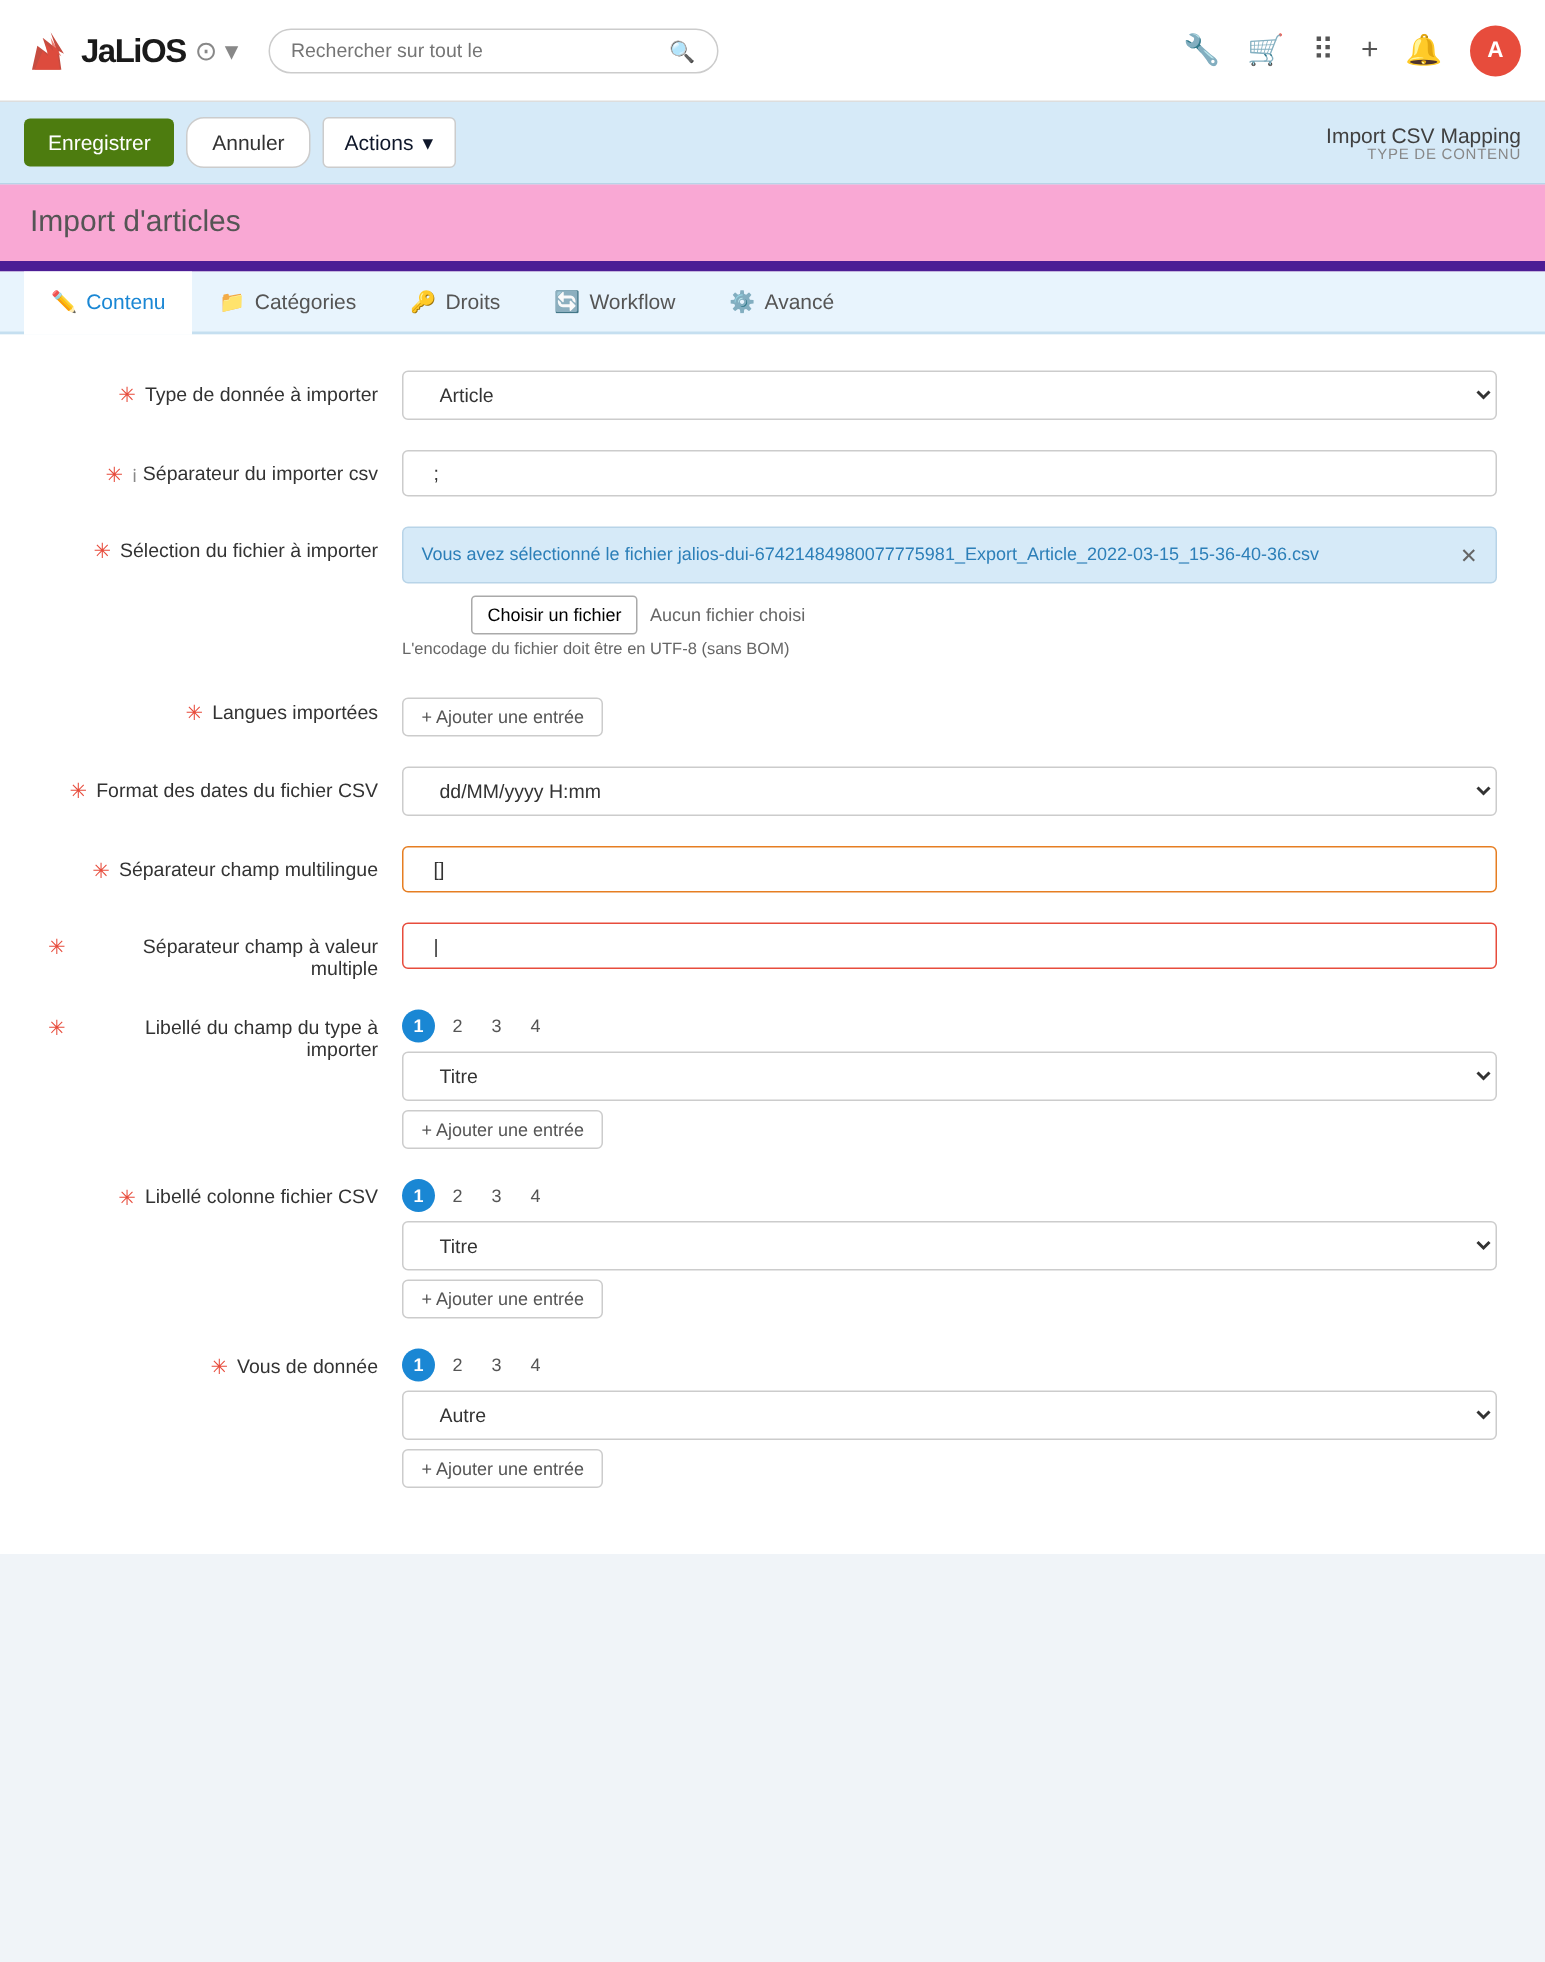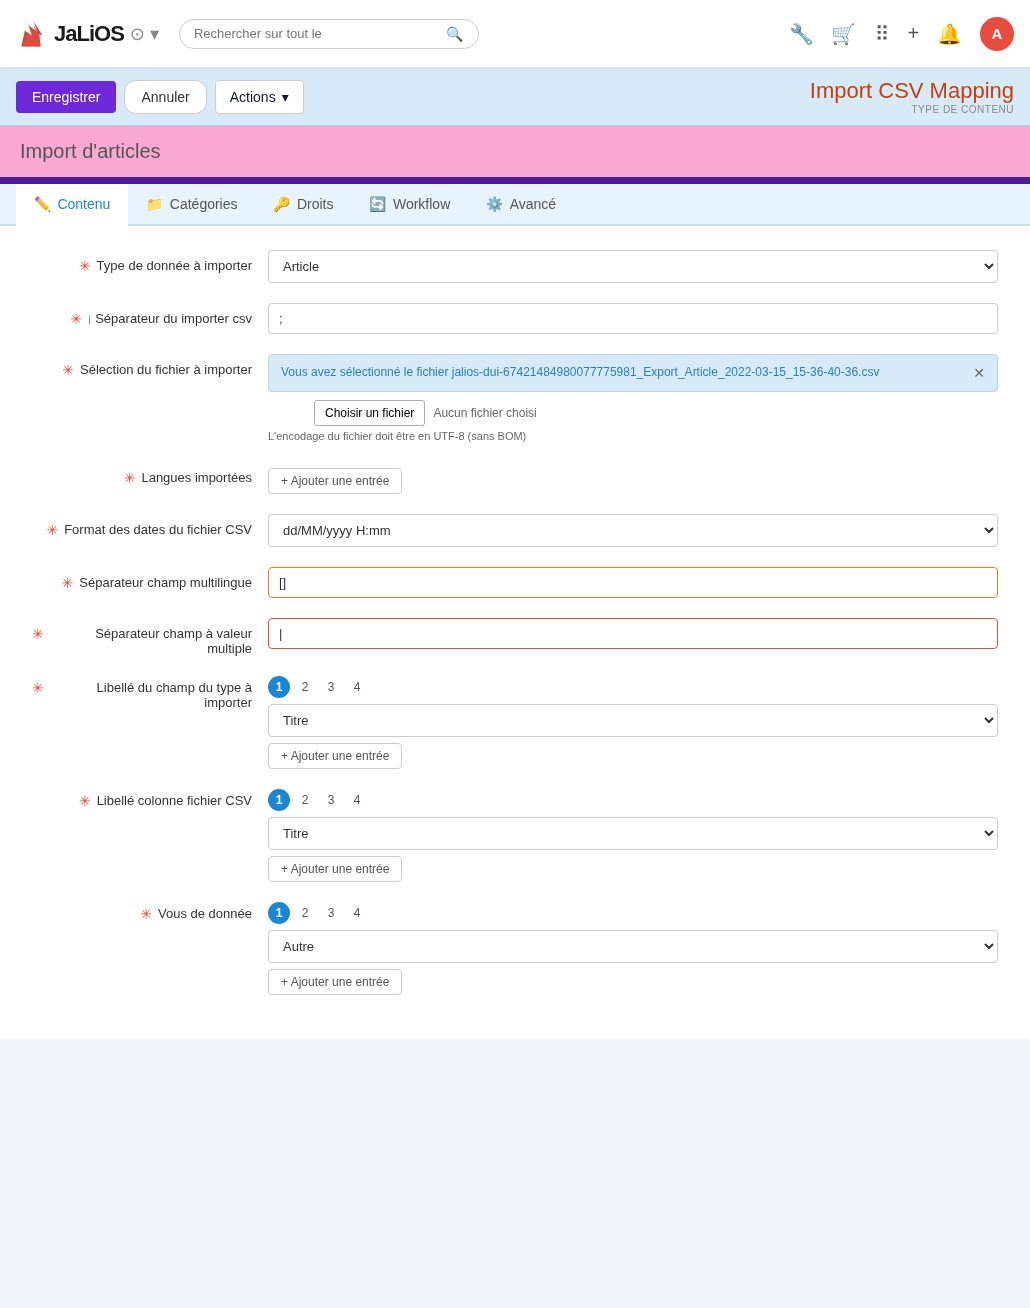--- a/index.html
+++ b/index.html
@@ -84,21 +84,21 @@
     
     .toolbar {
       display: flex;
       align-items: center;
       background: #d6eaf8;
       padding: 10px 16px;
       gap: 8px;
       border-bottom: 1px solid #b8d4e8;
     }
     .btn-enregistrer {
-      background: #6d28d9;
+      background: #4d7c0f;
       color: #fff;
       border: none;
       padding: 8px 16px;
       border-radius: 4px;
       cursor: pointer;
       font-size: 14px;
       font-weight: 500;
     }
     .btn-annuler {
       background: #fff;
@@ -119,23 +119,23 @@
       font-size: 14px;
       display: flex;
       align-items: center;
       gap: 6px;
     }
     .toolbar-title {
       margin-left: auto;
       text-align: right;
     }
     .toolbar-title-main {
-      font-size: 22px;
+      font-size: 14px;
       font-weight: 500;
-      color: #c2410c;
+      color: #404040;
     }
     .toolbar-title-sub {
       font-size: 10px;
       color: #888;
       letter-spacing: 0.5px;
       text-transform: uppercase;
     }
 
     
     .page-title-bar {
@@ -204,21 +204,21 @@
     .info-icon {
       color: #888;
       font-size: 12px;
       cursor: pointer;
     }
     .form-control-wrapper {
       flex: 1;
     }
     select.form-control, input.form-control {
       width: 100%;
-      padding: 7px 10px;
+      padding: 7px 20px;
       border: 1px solid #ccc;
       border-radius: 4px;
       font-size: 13px;
       color: #333;
       background: #fff;
       appearance: auto;
     }
 
     
     .file-selected-box {

